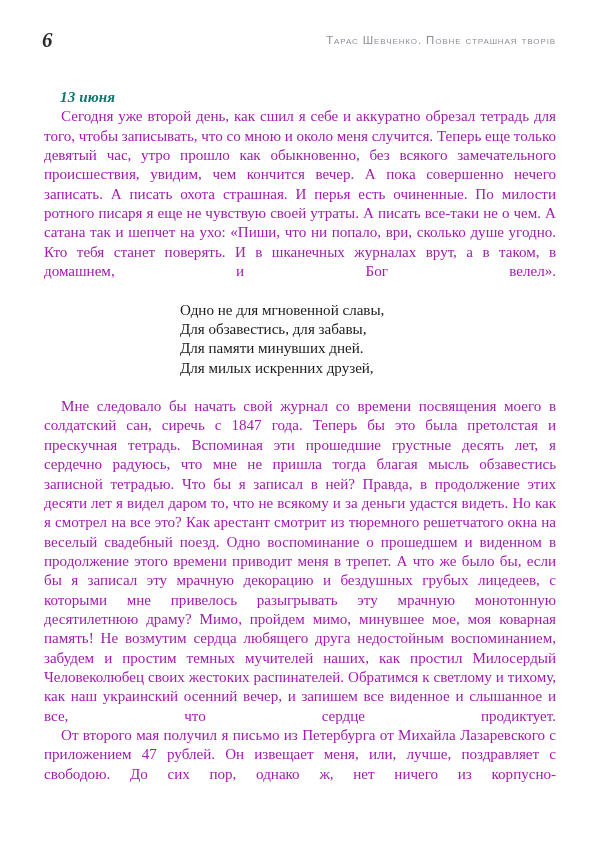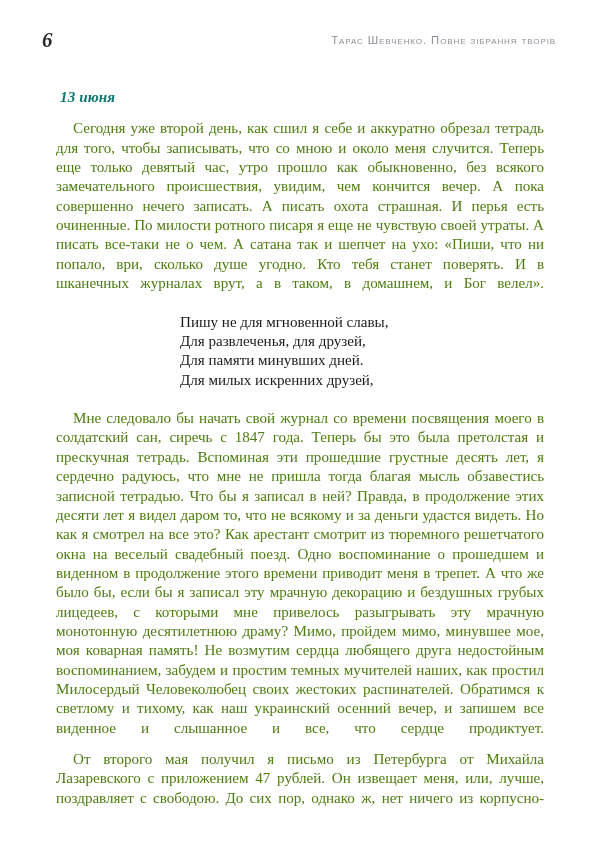--- a/index.html
+++ b/index.html
@@ -73,29 +73,29 @@
     font-style: italic;
     font-weight: 700;
     font-size: 15.1px;
     line-height: 19.4px;
     margin: 0 0 0 16px;
     color: #0f766e;
     letter-spacing: 0.1px;
   }
 
   p.para {
-    margin: 12px;
+    margin: 0;
     font-size: 15.1px;
     line-height: 19.35px;
     text-align: justify;
     text-align-last: left;
     text-indent: 17px;
     letter-spacing: -0.02px;
     word-spacing: -0.1px;
-    color: #4d7c0f;
+    color: #a21caf;
     hyphens: manual;
   }
   p.para.last-justify {
     text-align-last: justify;
   }
 
   
   .verse {
     margin: 19px 0 19px 0;
     padding-left: 136px;
@@ -108,33 +108,33 @@
     color: #1b1b1b;
   }
 </style>
 </head>
 <body>
 
 <div class="page">
 
   <div class="running-head">
     <div class="folio">6</div>
-    <div class="head-title">Тарас Шевченко. Повне зібрання творів</div>
+    <div class="head-title">Тарас Шевченко. Повне страшная творів</div>
   </div>
 
   <div class="textblock">
 
     <div class="dateline">13 июня</div>
 
     <p class="para last-justify">Сегодня уже второй день, как сшил я себе и аккуратно обрезал тетрадь для того, чтобы записывать, что со мною и около меня случится. Теперь еще только девятый час, утро прошло как обыкновенно, без всякого замечательного происшествия, увидим, чем кончится вечер. А пока совершенно нечего записать. А писать охота страшная. И перья есть очиненные. По милости ротного писаря я еще не чувствую своей утраты. А писать все-таки не о чем. А сатана так и шепчет на ухо: «Пиши, что ни попало, ври, сколько душе угодно. Кто тебя станет поверять. И в шканечных журналах врут, а в таком, в домашнем, и Бог велел».</p>
 
 
     <div class="verse">
-      <div class="vline">Пишу не для мгновенной славы,</div>
-      <div class="vline">Для развлеченья, для друзей,</div>
+      <div class="vline">Одно не для мгновенной славы,</div>
+      <div class="vline">Для обзавестись, для забавы,</div>
       <div class="vline">Для памяти минувших дней.</div>
       <div class="vline">Для милых искренних друзей,</div>
     </div>
 
     <p class="para last-justify">Мне следовало бы начать свой журнал со времени посвящения моего в солдатский сан, сиречь с 1847 года. Теперь бы это была претолстая и прескучная тетрадь. Вспоминая эти прошедшие грустные десять лет, я сердечно радуюсь, что мне не пришла тогда благая мысль обзавестись записной тетрадью. Что бы я записал в ней? Правда, в продолжение этих десяти лет я видел даром то, что не всякому и за деньги удастся видеть. Но как я смотрел на все это? Как арестант смотрит из тюремного решетчатого окна на веселый свадебный поезд. Одно воспоминание о прошедшем и виденном в продолжение этого времени приводит меня в трепет. А что же было бы, если бы я записал эту мрачную декорацию и бездушных грубых лицедеев, с которыми мне привелось разыгрывать эту мрачную монотонную десятилетнюю драму? Мимо, пройдем мимо, минувшее мое, моя коварная память! Не возмутим сердца любящего друга недостойным воспоминанием, забудем и простим темных мучителей наших, как простил Милосердый Человеколюбец своих жестоких распинателей. Обратимся к светлому и тихому, как наш украинский осенний вечер, и запишем все виденное и слышанное и все, что сердце продиктует.</p>
 
     <p class="para last-justify">От второго мая получил я письмо из Петербурга от Михайла Лазаревского с приложением 47 рублей. Он извещает меня, или, лучше, поздравляет с свободою. До сих пор, однако ж, нет ничего из корпусно-</p>
 
   </div>
 

